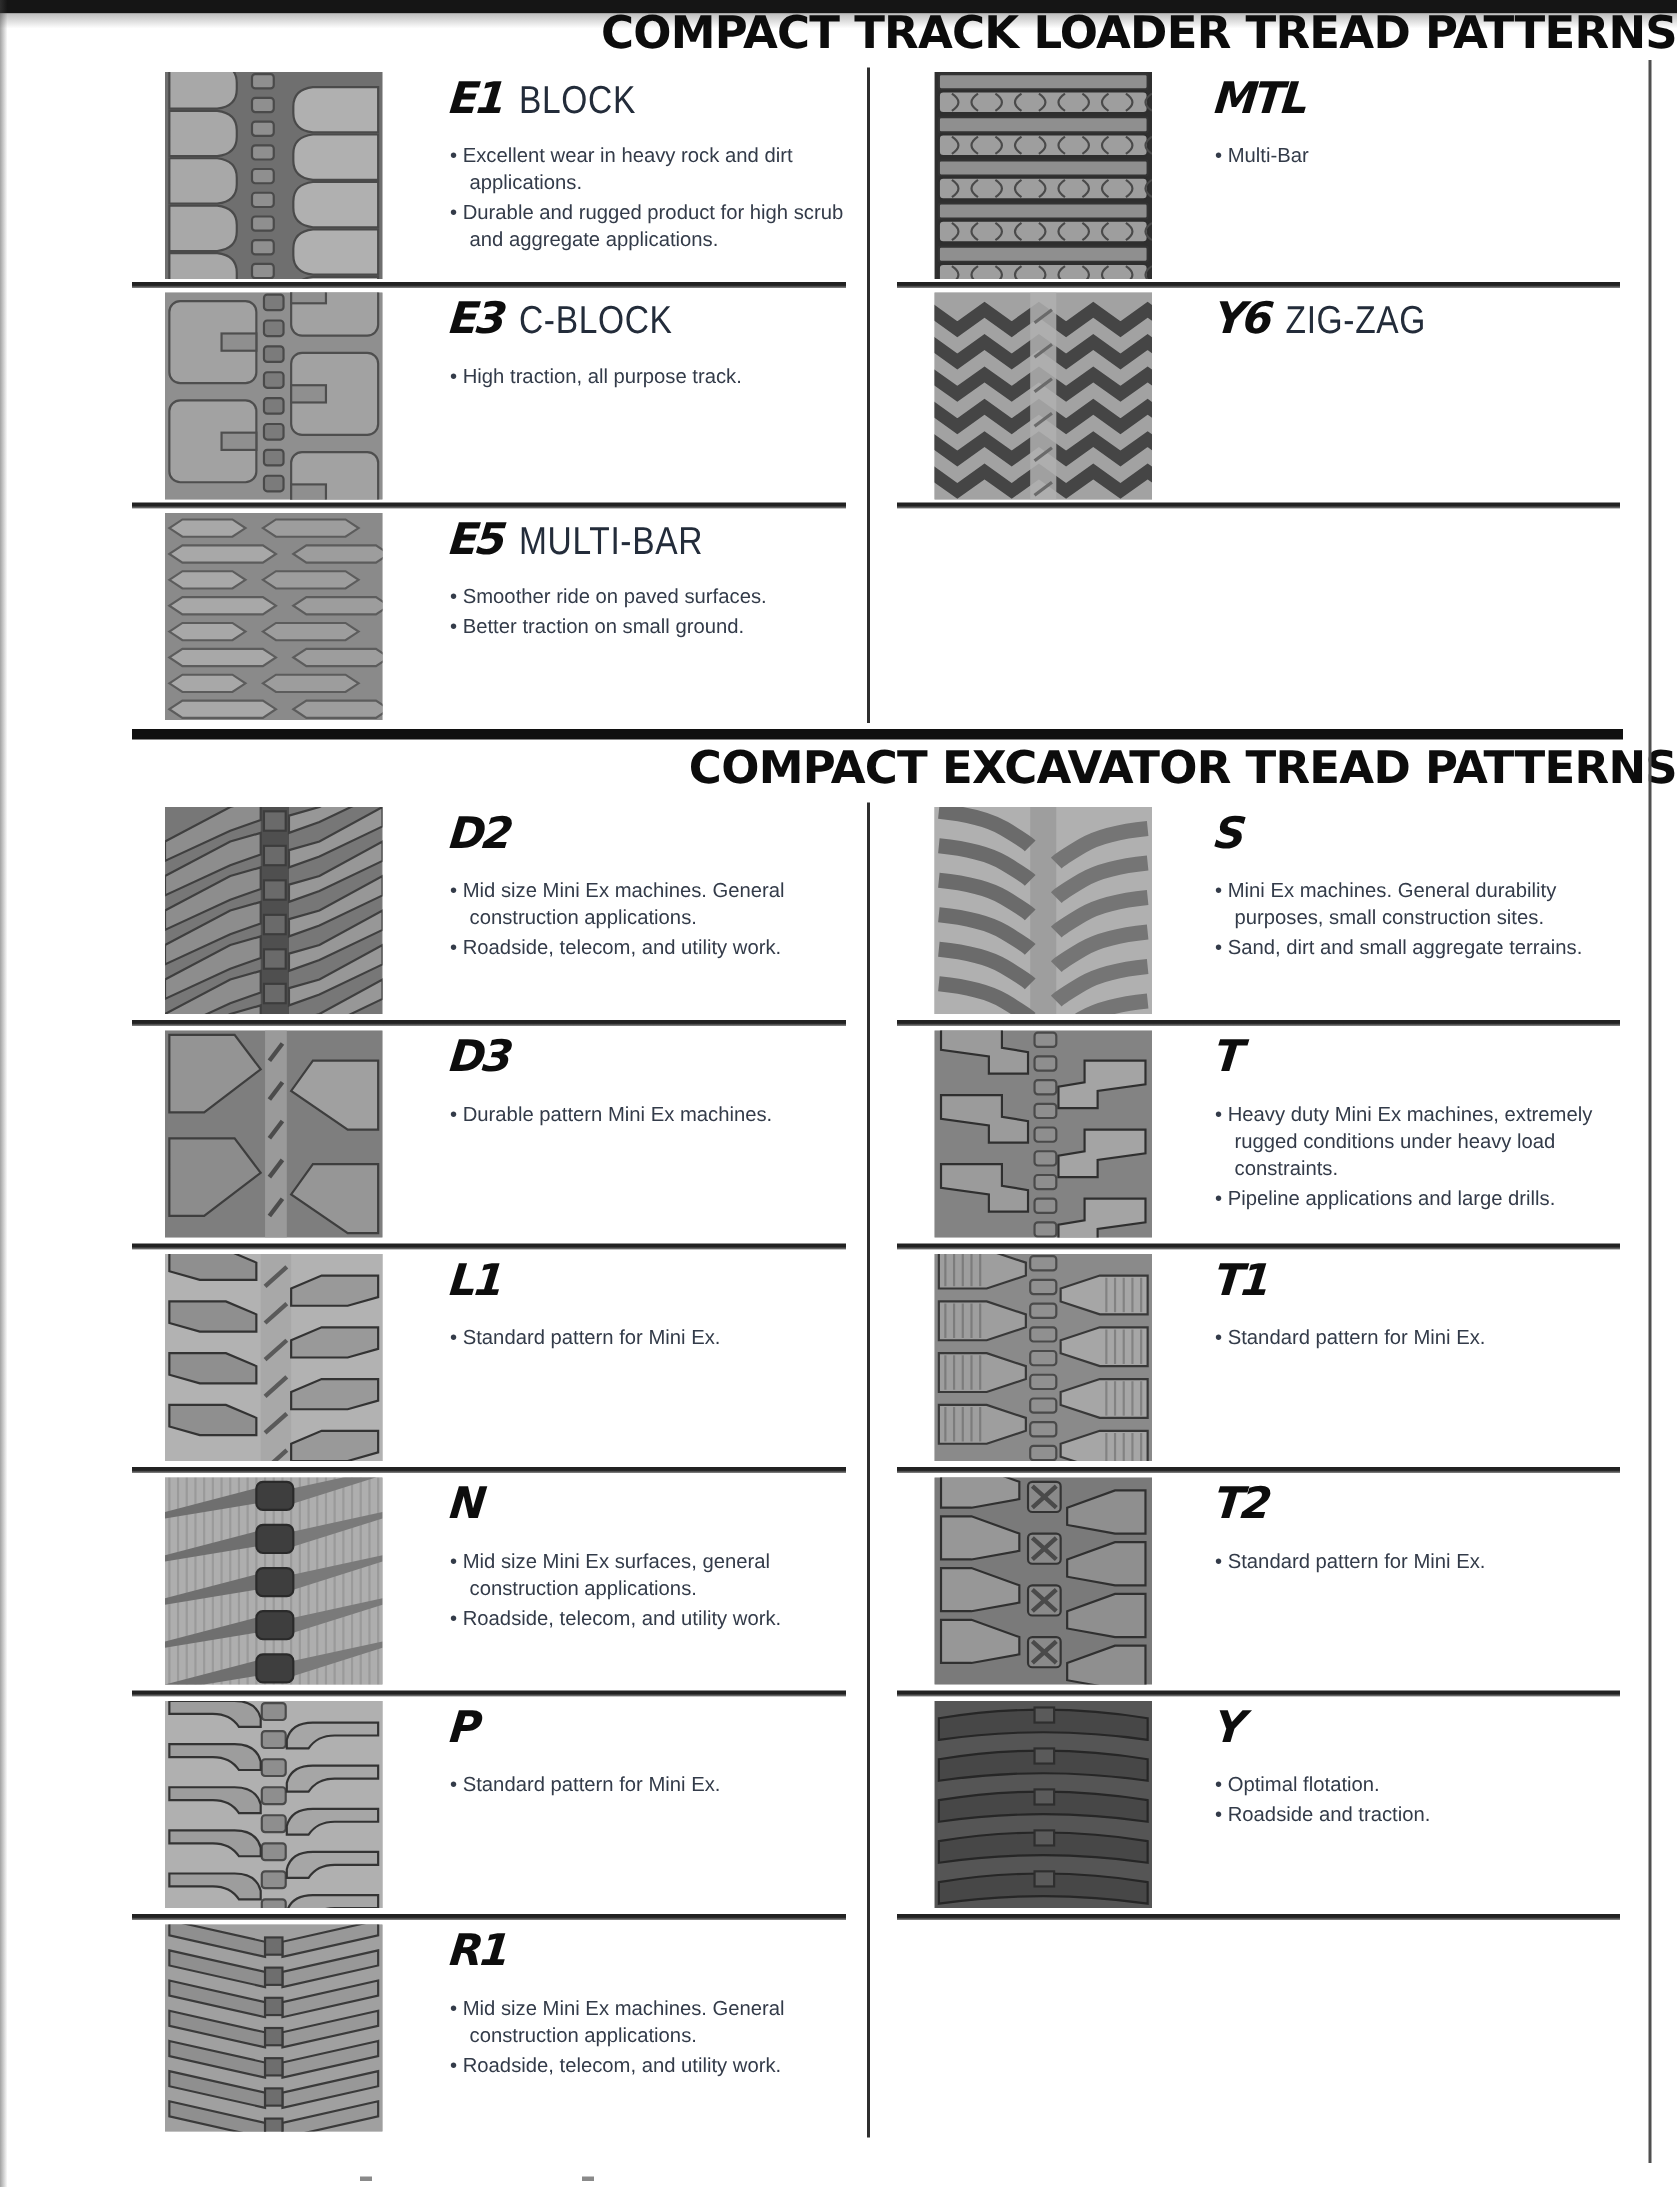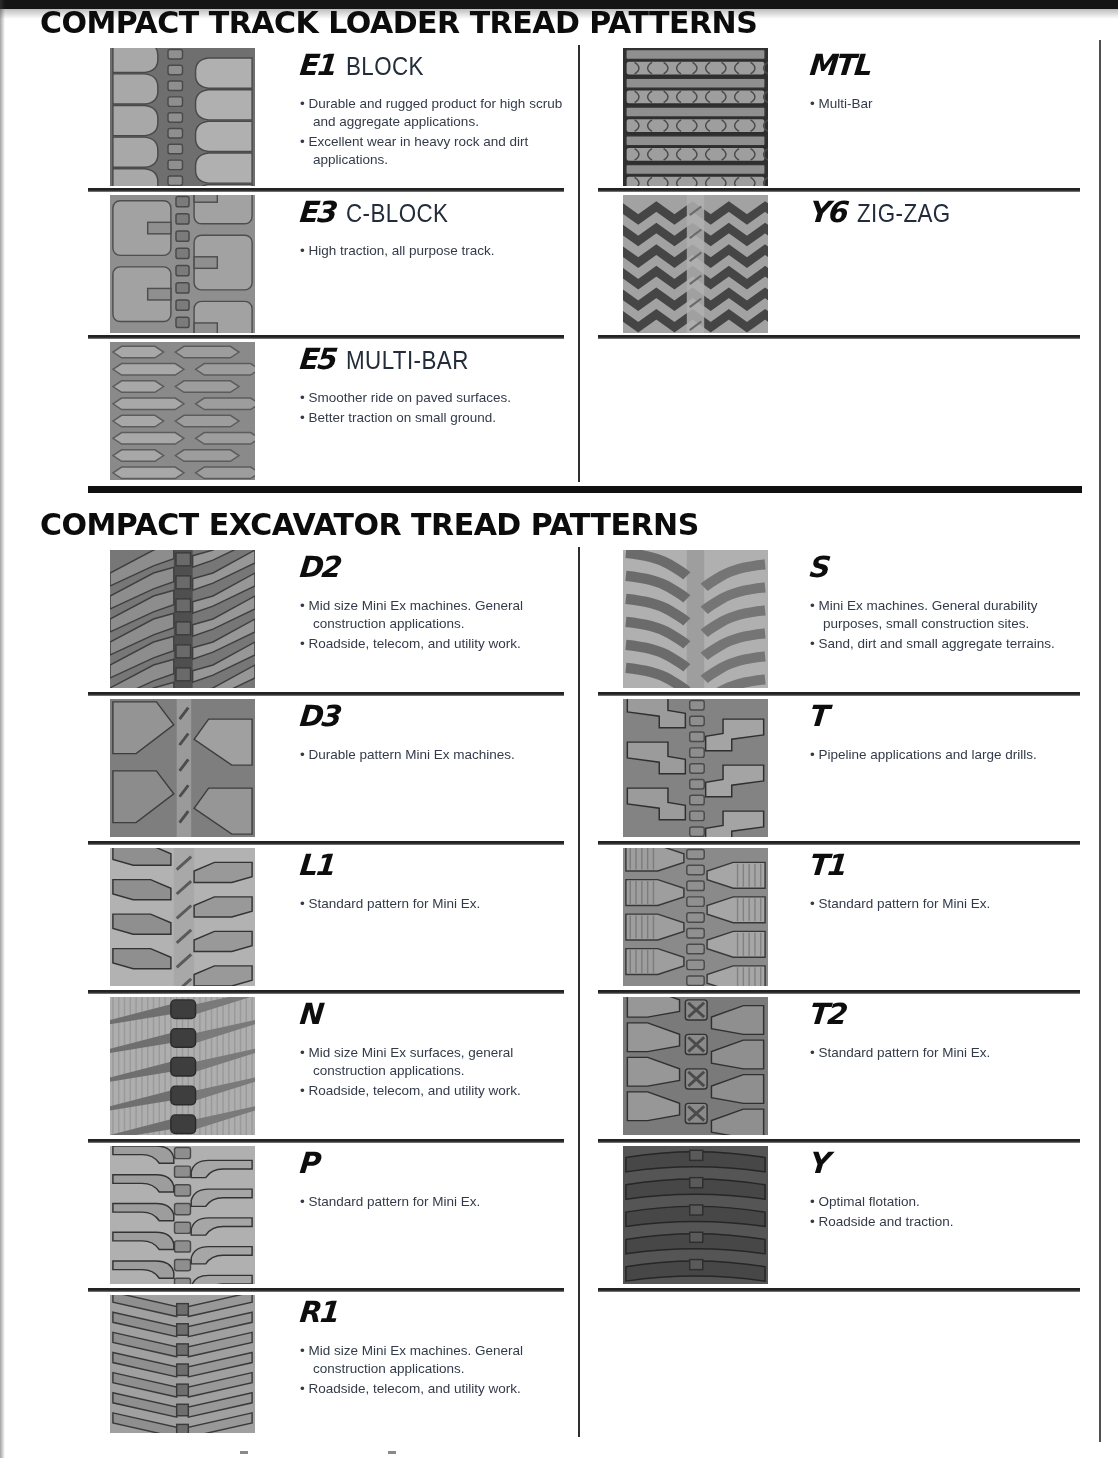--- a/index.html
+++ b/index.html
@@ -4,23 +4,23 @@
 <style>
   html,body{margin:0;padding:0;background:#e8e8e8;}
   .page{position:relative;width:1118px;height:1458px;background:#ffffff;overflow:hidden;
         font-family:"Liberation Sans",sans-serif;margin:0 auto;}
   .topbar{height:9px;background:#151515;}
   .topfade{height:10px;background:linear-gradient(#bdbdbd,#ffffff);}
   .side-shadow{position:absolute;left:0;top:0;width:5px;height:100%;
         background:linear-gradient(to right,rgba(70,70,70,.5),rgba(70,70,70,0));pointer-events:none;}
   .right-line{position:absolute;left:1099px;top:40px;height:1402px;width:2px;background:#4f4f4f;}
   .section-title{margin:0 0 4px 40px;font-family:"DejaVu Sans",sans-serif;font-size:30px;line-height:36px;
-        font-weight:bold;color:#0c0c0c;letter-spacing:-.5px;}
+        font-weight:bold;color:#0c0c0c;letter-spacing:-.5px;text-align:right;}
   .title-1{margin-top:-14px;}
-  .title-2{margin-top:14px;}
+  .title-2{margin-top:2px;}
   .cols{display:flex;}
   .col-l{width:580px;border-right:2px solid #2f2f2f;box-sizing:border-box;}
   .col-r{width:536px;}
   .row{display:flex;align-items:flex-start;padding-top:3px;}
   .sec1 .row{min-height:140px;}
   .sec2 .row{min-height:142px;}
   .col-l .row{padding-left:110px;}
   .col-r .row{padding-left:43px;}
   .tread{width:145px;height:138px;flex:none;background:#9a9a9a;}
   .tread svg{width:100%;height:100%;display:block;}
@@ -78,22 +78,22 @@
               <path d="M 2 84 h 22 q 9 1 9 9 v 3 q 0 8 -9 9 h -22 z" fill="#a8a8a8" stroke="#4a4a4a"></path>
               <path d="M 98 95 h -30 q -9 1 -9 9 v 3 q 0 8 9 9 h 30 z" fill="#b0b0b0" stroke="#4a4a4a"></path>
             </svg>
           </div>
         <div class="info">
           <div class="head">
             <span class="code">E1</span>
             <span class="tname">BLOCK</span>
           </div>
           <div class="bullets">
+              <div class="bullet">Excellent wear in heavy rock and dirt applications.</div>
               <div class="bullet">Durable and rugged product for high scrub and aggregate applications.</div>
-              <div class="bullet">Excellent wear in heavy rock and dirt applications.</div>
             </div>
         </div>
       </div>
       <div class="sep"></div>
 
       <div class="row">
         <div class="tread">
             <svg viewBox="0 0 100 96" preserveAspectRatio="none">
               <rect width="100" height="96" fill="#8f8f8f"></rect>
               <rect x="45.5" y="1" width="9" height="7.199999999999999" rx="1.5" fill="#7b7b7b" stroke="#4a4a4a"></rect>
@@ -545,20 +545,21 @@
               <path d="M 3 62 h 28 v 10 l 12 2 v 10 h -18 v -8 l -22 -3 z" fill="#9b9b9b" stroke="#2f2f2f"></path>
               <path d="M 97 78 h -28 v 10 l -12 2 v 10 h 18 v -8 l 22 -3 z" fill="#a4a4a4" stroke="#2f2f2f"></path>
             </svg>
           </div>
         <div class="info">
           <div class="head">
             <span class="code">T</span>
             <span class="tname"></span>
           </div>
           <div class="bullets">
+              <div class="bullet">Heavy duty Mini Ex machines, extremely rugged conditions under heavy load constraints.</div>
               <div class="bullet">Pipeline applications and large drills.</div>
             </div>
         </div>
       </div>
       <div class="sep"></div>
 
       <div class="row">
         <div class="tread">
             <svg viewBox="0 0 100 96" preserveAspectRatio="none">
               <rect width="100" height="96" fill="#8a8a8a"></rect>

